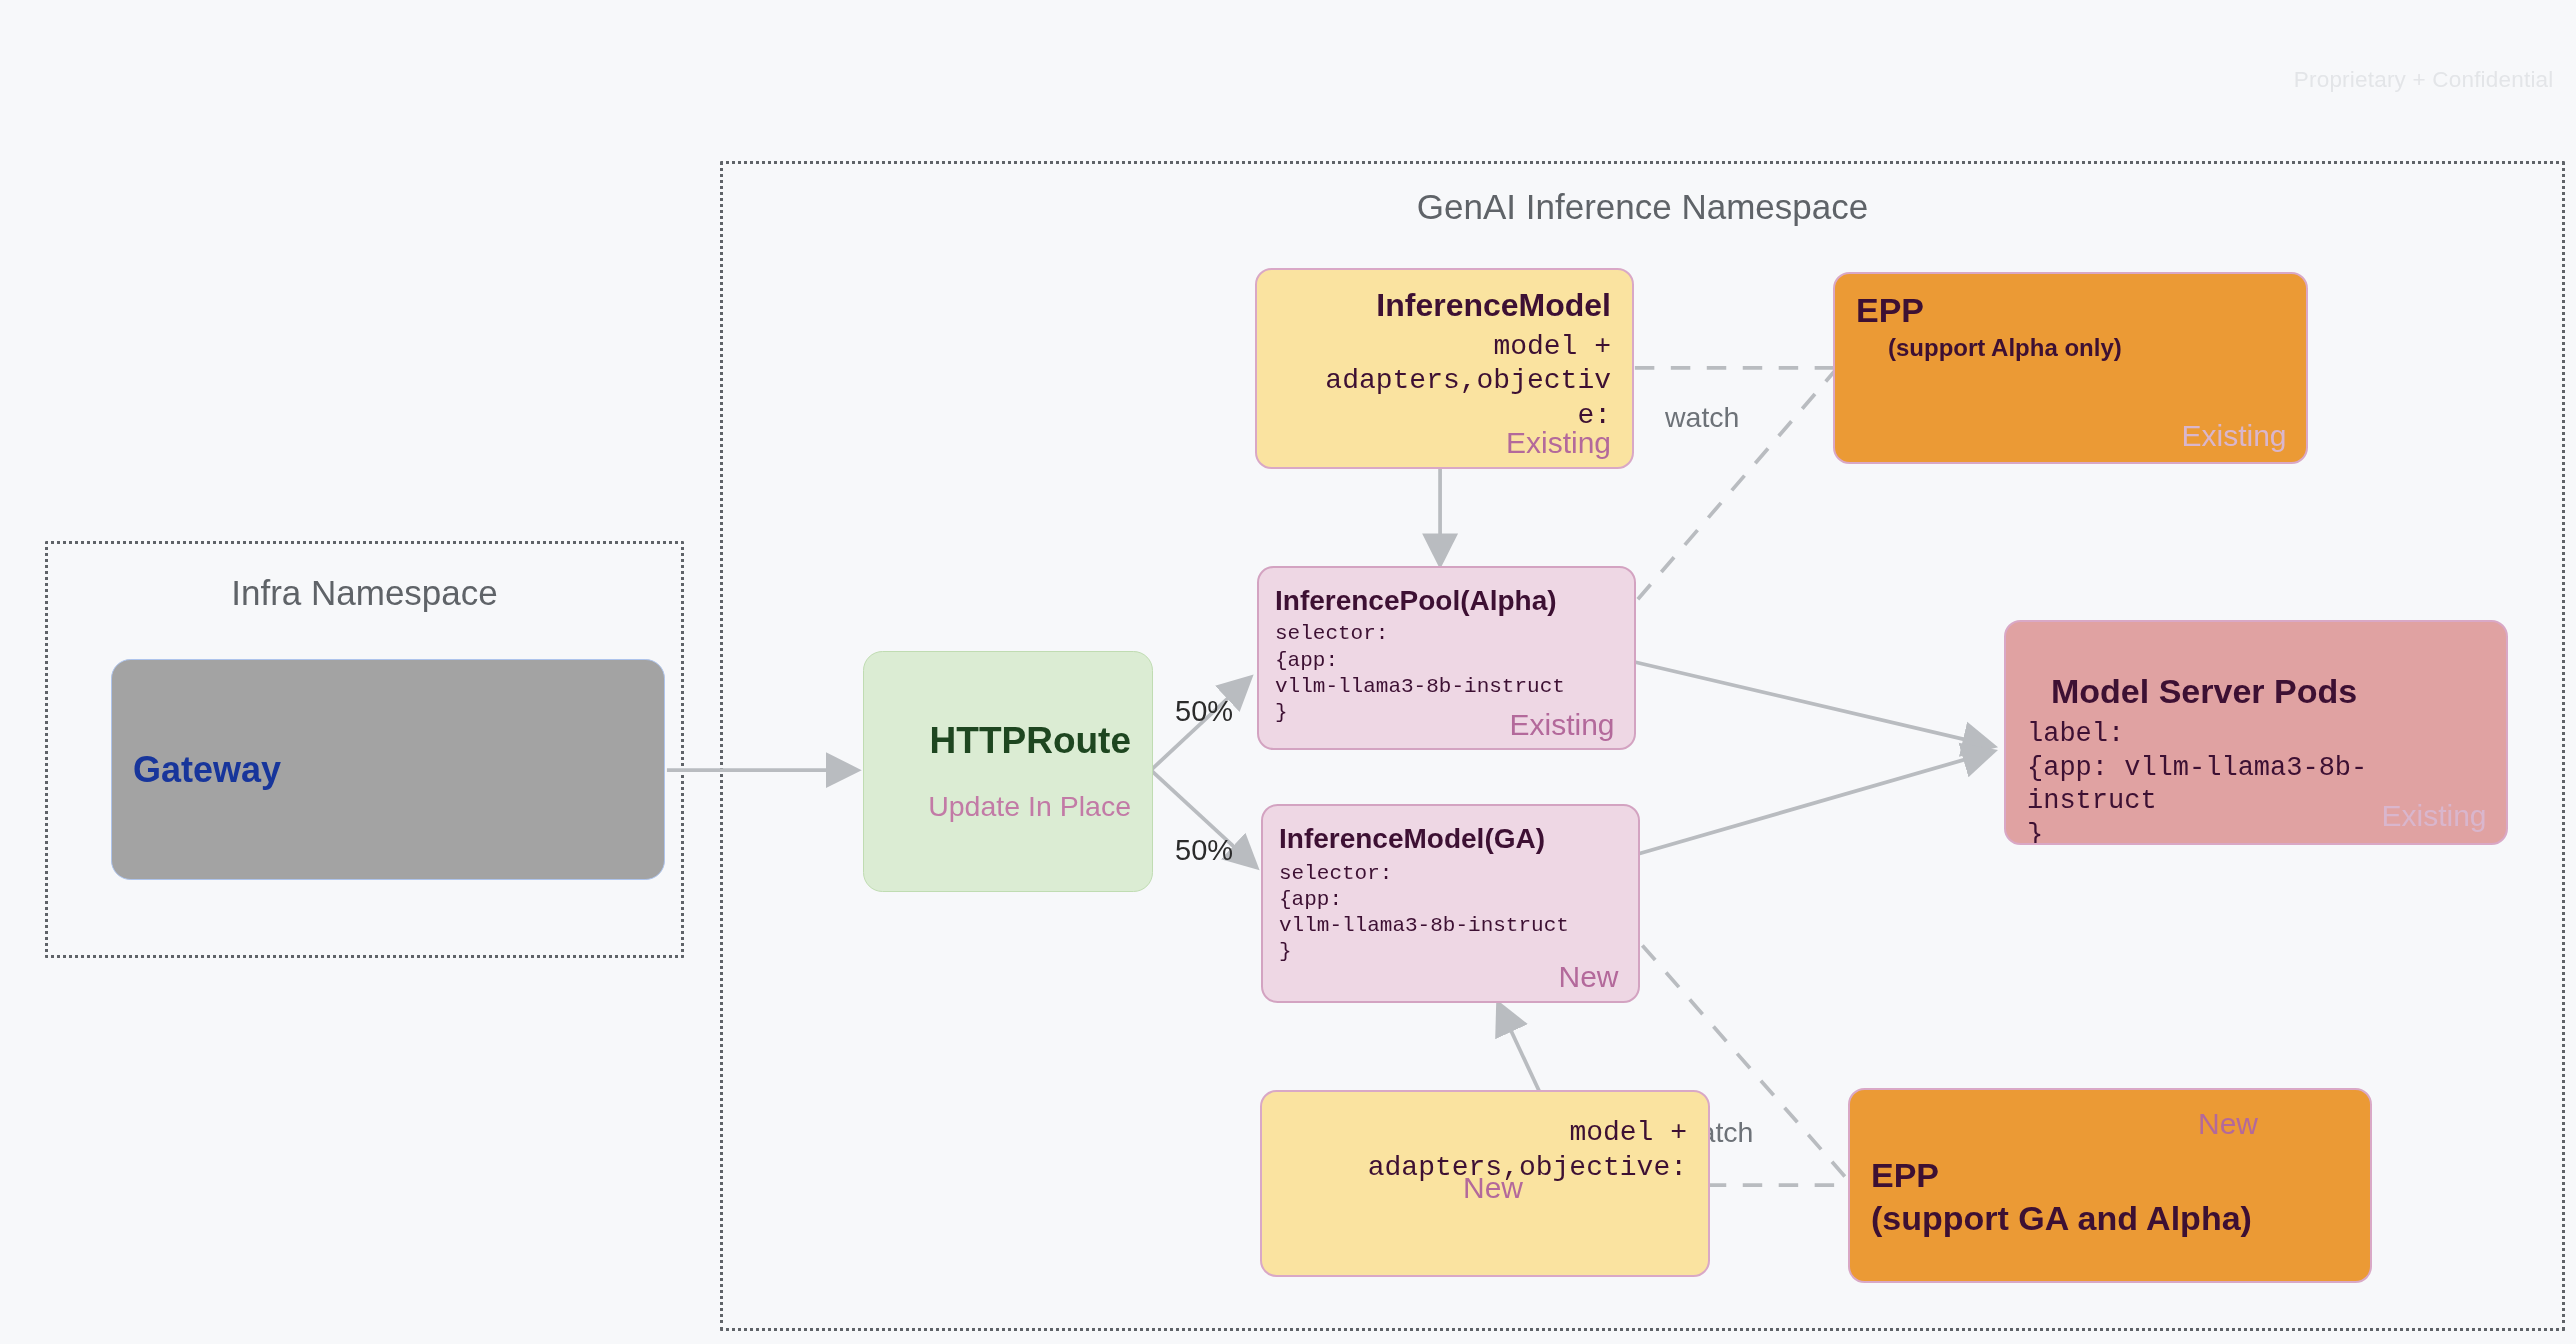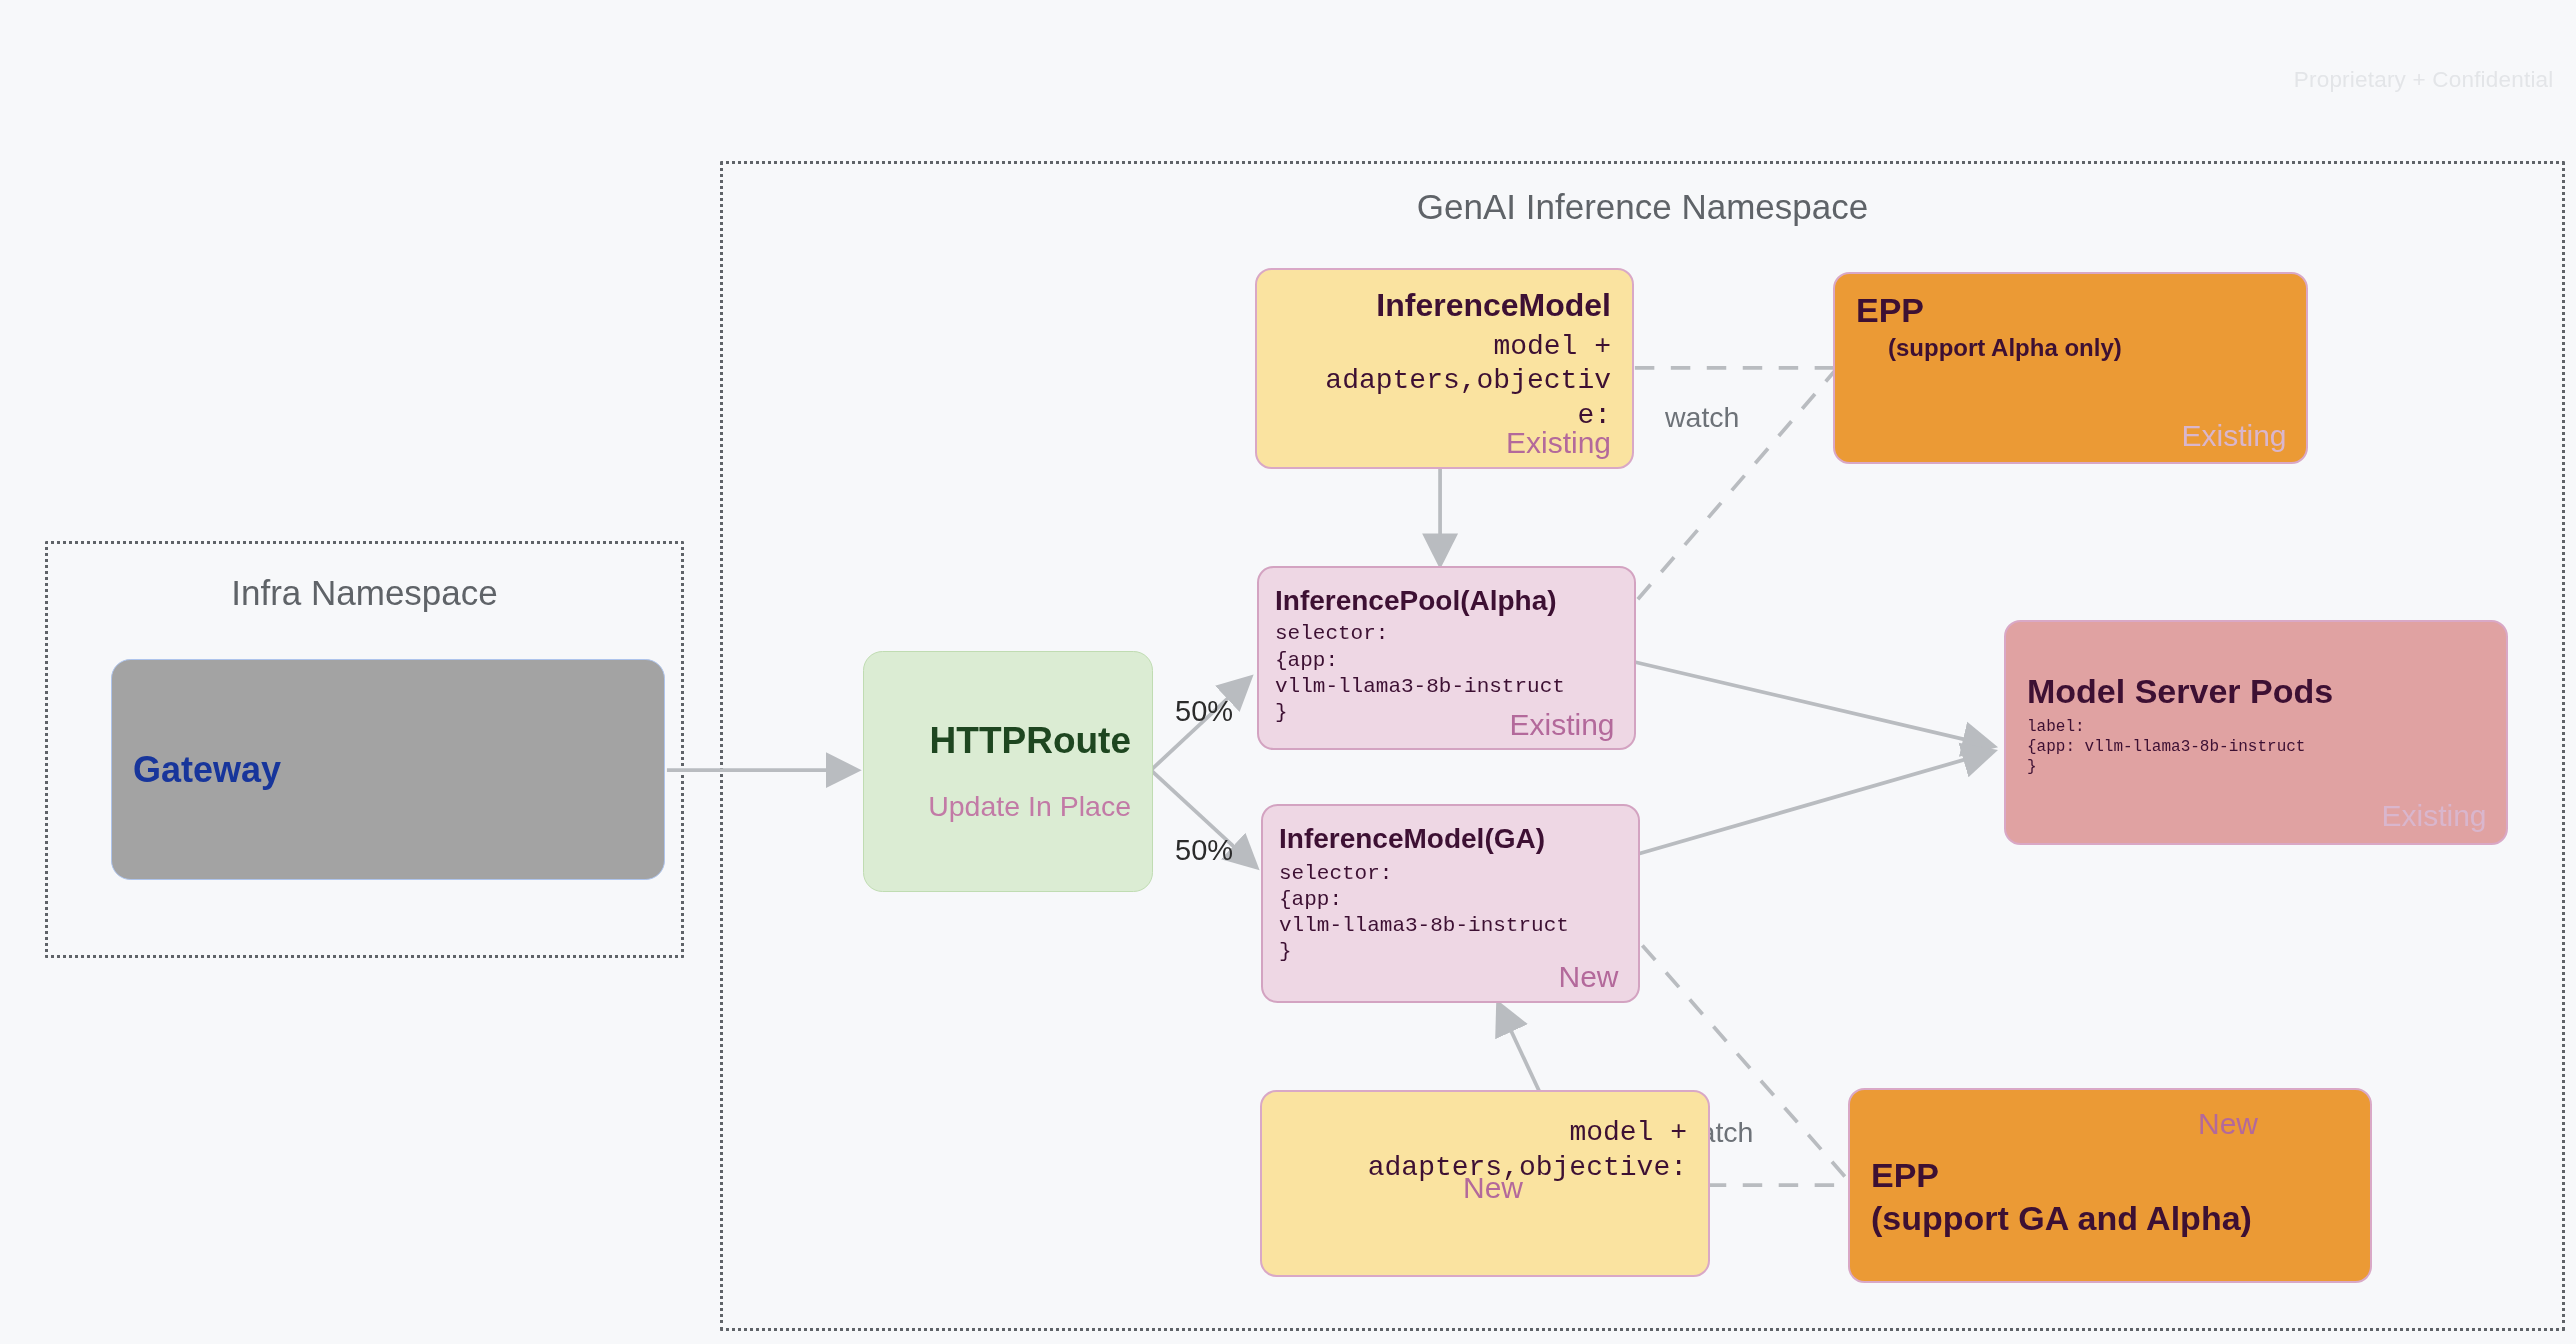--- a/index.html
+++ b/index.html
@@ -235,21 +235,21 @@
     <div class="tag faint" style="right:19.5px; bottom:9px; font-size:30px;">Existing</div>
   </div>
 
   <div class="node orange" style="left:1848px; top:1088px; width:524px; height:195px;">
     <div class="tag" style="right:112px; top:16.5px; font-size:30px;">New</div>
     <div class="title" style="font-size:34px; margin-top:49px;">EPP</div>
     <div class="title" style="font-size:34px; margin-top:4.5px;">(support GA and Alpha)</div>
   </div>
 
   <div class="node rose" style="left:2004px; top:620px; width:504px; height:225px;">
-    <div class="title" style="font-size:34px; margin-top:33px;">Model Server Pods</div>
-    <div class="mono" style="font-size:16px; margin-top:7.5px;">label:
+    <div class="title" style="font-size:34px; margin-top:33px;margin-left:24px;">Model Server Pods</div>
+    <div class="mono" style="font-size:27px; margin-top:7.5px;">label:
 {app: vllm-llama3-8b-instruct
 }</div>
     <div class="tag faint" style="right:19.5px; bottom:10.5px; font-size:30px;">Existing</div>
   </div>
 
 </div>
 
 
 </body></html>

